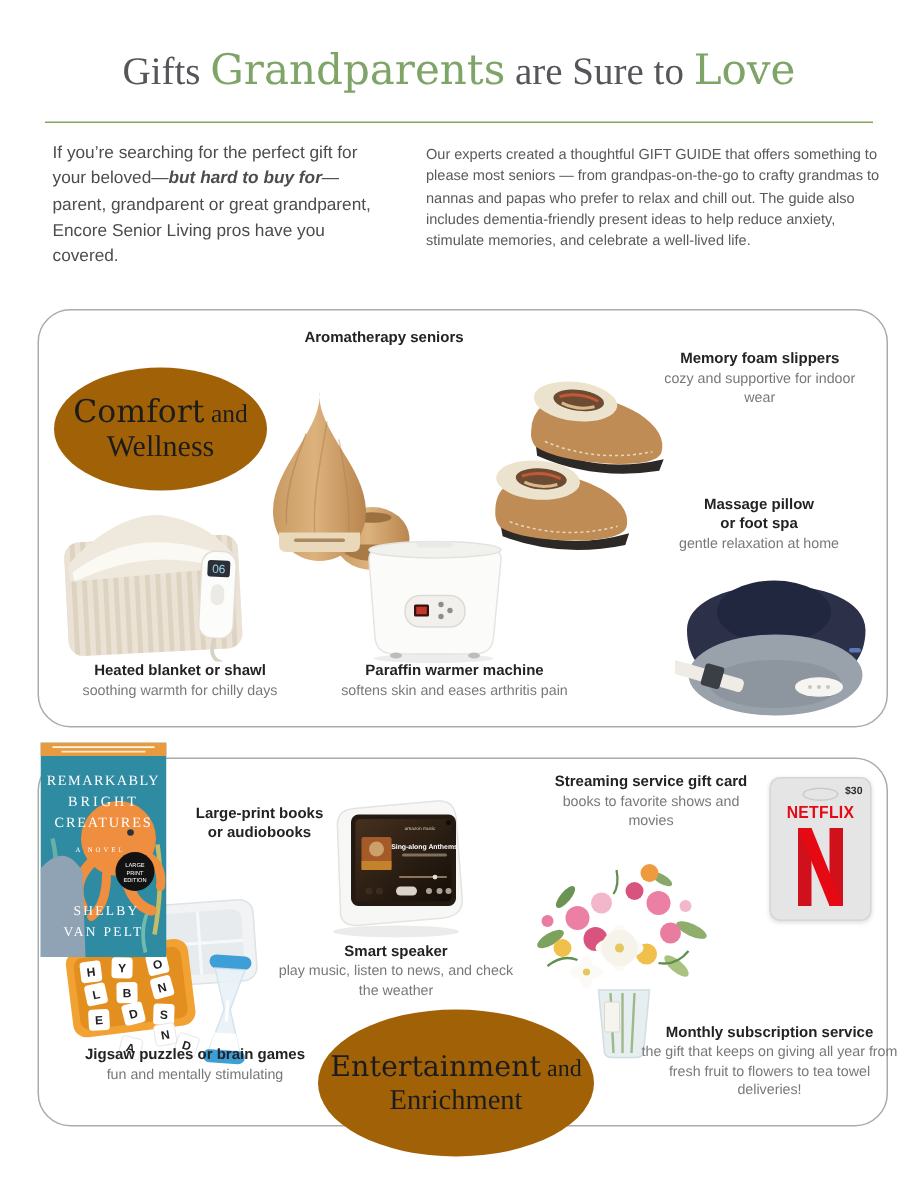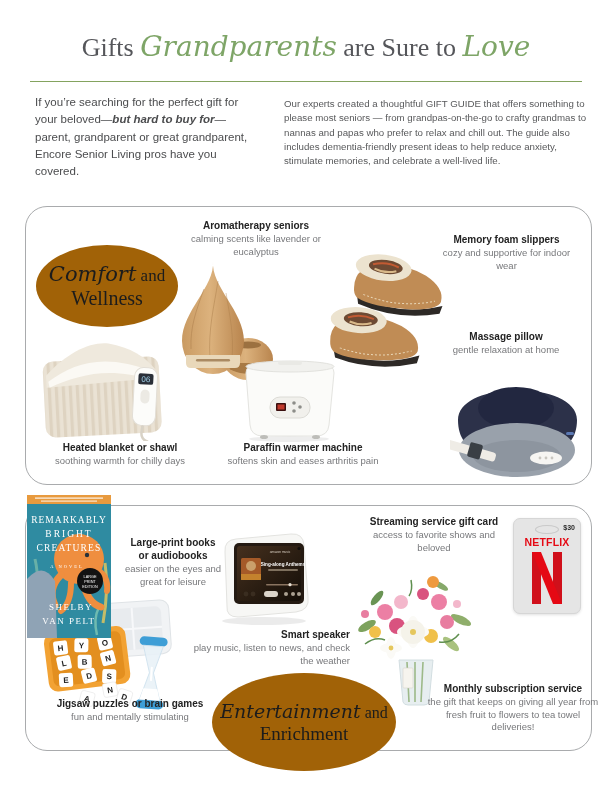--- a/index.html
+++ b/index.html
@@ -2,21 +2,21 @@
 <html><head>
 <meta charset="utf-8">
 <style>
   html,body{margin:0;padding:0;background:#ffffff;}
   .page{position:relative;width:612px;height:792px;background:#fff;overflow:hidden;
         font-family:"Liberation Sans",sans-serif;color:#414042;}
   .abs{position:absolute;}
   
   .title{left:0;top:30px;width:612px;text-align:center;font-size:26px;color:#55565a;
          font-family:"Liberation Serif",serif;}
-  .script{font-family:"DejaVu Serif",serif;font-style:italic;}
+  .script{font-family:"DejaVu Serif",serif;}
   .green{color:#7ea567;}
   .title .script{font-size:28px;}
   .divider{left:30px;top:81px;width:552px;border-top:1.6px solid #84a35f;}
   
   .intro-left{left:35px;top:94px;width:222px;font-size:11.5px;line-height:1.5;color:#4b4c4e;margin:0;}
   .intro-left .bi{font-weight:bold;font-style:italic;}
   .intro-right{left:284px;top:97px;width:304px;font-size:9.7px;line-height:1.47;color:#58595b;margin:0;}
   
   .card{border:1px solid #a9abad;border-radius:22px;background:#fff;}
   .s1{left:25px;top:206px;width:565px;height:277px;}
@@ -63,21 +63,20 @@
 
   <section class="abs card s1">
 
     <div class="abs badge e1" style="left:10px;top:38px;width:142px;height:82px;">
       <div><span class="script">Comfort</span><span class="serif"> and</span></div>
       <div class="l2">Wellness</div>
     </div>
 
     <div class="abs label" style="left:150px;top:12px;width:160px;">
       <div class="n">Aromatherapy seniors</div>
-      <div class="d">calming scents like lavender or eucalyptus</div>
     </div>
     <svg class="abs" style="left:148px;top:52px;" width="100" height="128" viewBox="0 0 100 128">
       <defs>
         <linearGradient id="wood1" x1="0" y1="0" x2="1" y2="0">
           <stop offset="0" stop-color="#c99a62"></stop>
             <stop offset=".45" stop-color="#dcb27d"></stop>
             <stop offset="1" stop-color="#b9854e"></stop>
         </linearGradient>
       </defs>
       <ellipse cx="74" cy="100" rx="25" ry="21" fill="url(#wood1)"></ellipse>
@@ -111,20 +110,21 @@
         <path d="M14 46 Q50 56 86 44" stroke="#e8d7b8" stroke-width="1" fill="none" stroke-dasharray="2,2"></path>
         <ellipse cx="31" cy="17" rx="28" ry="13" fill="#ece3cf"></ellipse>
         <ellipse cx="33" cy="16" rx="17" ry="7" fill="#6d4a33"></ellipse>
         <path d="M20 15 q13 -5 26 0" stroke="#c25b33" stroke-width="2" fill="none"></path>
         <path d="M22 19 q11 4 22 0" stroke="#d9b98a" stroke-width="2" fill="none"></path>
       </g>
     </svg>
 
     <div class="abs label" style="left:405px;top:123px;width:150px;">
       <div class="n">Massage pillow</div>
+      <div class="n">or foot spa</div>
       <div class="d">gentle relaxation at home</div>
     </div>
     <svg class="abs" style="left:424px;top:161px;" width="136" height="112" viewBox="0 0 136 112">
       <path d="M8 52 C8 12 127 12 127 52 C127 74 112 86 96 80 C84 74 50 74 38 80 C22 86 8 74 8 52 Z" fill="#2c3149"></path>
       <ellipse cx="66" cy="40" rx="38" ry="21" fill="#222740"></ellipse>
       <ellipse cx="67" cy="82" rx="58" ry="27" fill="#99a1ab"></ellipse>
       <ellipse cx="67" cy="88" rx="44" ry="16" fill="#8d959f"></ellipse>
       <g transform="rotate(16 20 84)">
         <rect x="-8" y="78" width="54" height="9" rx="3" fill="#efece6"></rect>
         <rect x="18" y="74" width="13" height="15" rx="2" fill="#3a3f45"></rect>
@@ -207,21 +207,20 @@
       <text class="svgt" x="63" y="83" font-size="3.8" fill="#fff" text-anchor="middle">LARGE</text>
       <text class="svgt" x="63" y="88" font-size="3.8" fill="#fff" text-anchor="middle">PRINT</text>
       <text class="svgt" x="63" y="93" font-size="3.8" fill="#fff" text-anchor="middle">EDITION</text>
       <text class="svserif" x="44" y="115" font-size="9" fill="#fff" text-anchor="middle" letter-spacing="1.5">SHELBY</text>
       <text class="svserif" x="42" y="129" font-size="9" fill="#fff" text-anchor="middle" letter-spacing="1.5">VAN PELT</text>
     </svg>
 
     <div class="abs label la" style="left:88px;top:30px;width:118px;text-align:center;">
       <div class="n">Large-print books</div>
       <div class="n">or audiobooks</div>
-      <div class="d">easier on the eyes and great for leisure</div>
     </div>
 
     <svg class="abs" style="left:180px;top:10px;" width="115" height="112" viewBox="0 0 115 112">
       <defs>
         <linearGradient id="scrg" x1="0" y1="0" x2="1" y2="1">
           <stop offset="0" stop-color="#4a3categor" stop-opacity="0"></stop>
         </linearGradient>
         <linearGradient id="scr2" x1="0" y1="0" x2="1" y2="1">
           <stop offset="0" stop-color="#45301e"></stop>
             <stop offset="1" stop-color="#140e08"></stop>
@@ -240,28 +239,28 @@
       <rect x="60" y="68" width="32" height="1.4" rx=".7" fill="#8a7460"></rect>
       <circle cx="84" cy="68.7" r="1.6" fill="#e8e0d4"></circle>
       <rect x="58" y="75" width="14" height="6" rx="3" fill="#efe9df" opacity=".9"></rect>
       <circle cx="80" cy="78" r="2" fill="#cfc4b4" opacity=".8"></circle>
         <circle cx="87" cy="78" r="2" fill="#cfc4b4" opacity=".8"></circle>
         <circle cx="93" cy="78" r="2" fill="#cfc4b4" opacity=".8"></circle>
       <circle cx="40" cy="78" r="2.4" fill="#3a2d20"></circle>
         <circle cx="47" cy="78" r="2.4" fill="#3a2d20"></circle>
       <circle cx="93" cy="32.5" r="1.6" fill="#0e0c0a"></circle>
     </svg>
-    <div class="abs label" style="left:152px;top:122px;width:172px;text-align:right;">
+    <div class="abs label" style="left:152px;top:122px;width:172px;">
       <div class="n">Smart speaker</div>
       <div class="d">play music, listen to news, and check the weather</div>
     </div>
 
     <div class="abs label" style="left:338px;top:9px;width:140px;">
       <div class="n">Streaming service gift card</div>
-      <div class="d">access to favorite shows and beloved</div>
+      <div class="d">books to favorite shows and movies</div>
     </div>
 
     <div class="abs nfcard" style="left:487px;top:12px;width:66px;height:94px;">
       <div class="nfhole"></div>
       <div class="nfamt">$30</div>
       <div class="nfbrand">NETFLIX</div>
       <svg style="position:absolute;left:14px;top:30px;" width="38" height="58" viewBox="0 0 38 52">
         <rect x="4" y="0" width="9" height="52" fill="#d0101b"></rect>
         <rect x="25" y="0" width="9" height="52" fill="#d0101b"></rect>
         <polygon points="4,0 13,0 34,52 25,52" fill="#e50914"></polygon>

